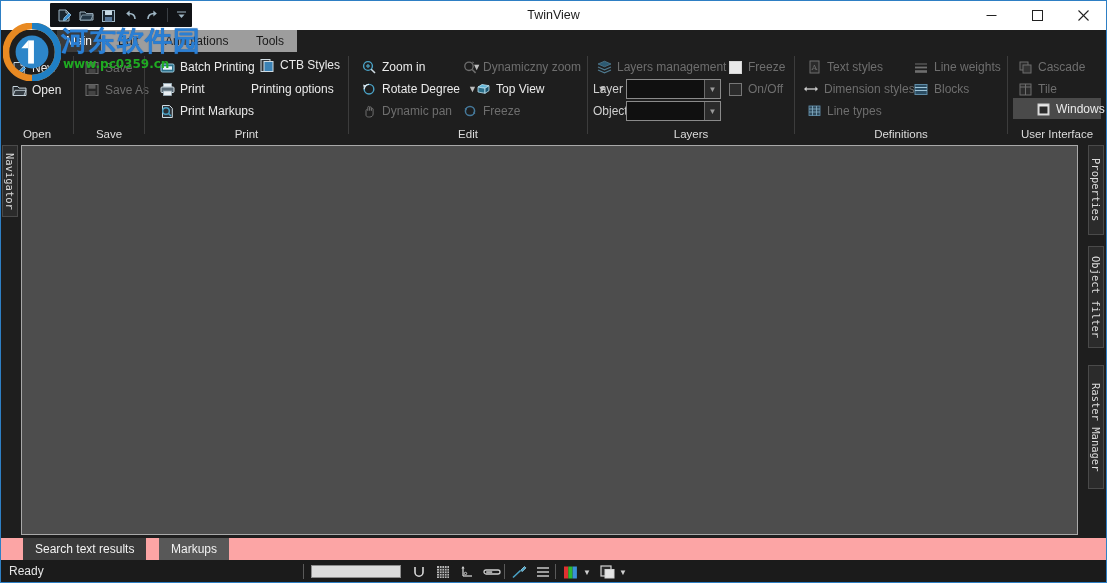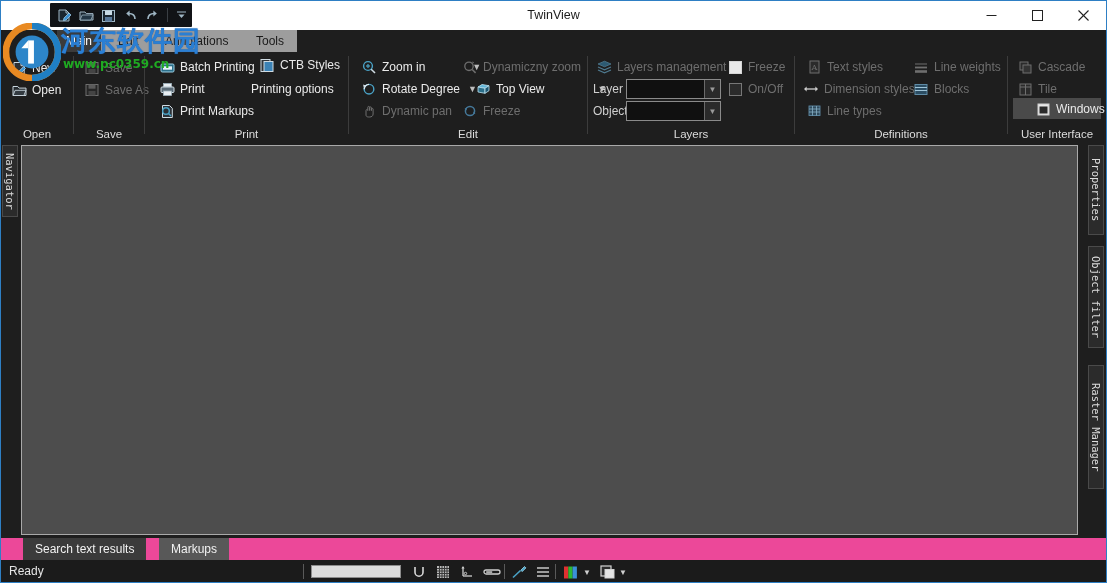--- a/index.html
+++ b/index.html
@@ -89,21 +89,21 @@
 
   
   .rdock{position:absolute;right:0;top:141px;width:22px;height:400px;background:#1e1e1e;}
 
   
   .canvas-wrap{position:absolute;left:19px;top:141px;width:1064px;height:396px;background:#1e1e1e;}
   .canvas{position:absolute;left:1px;top:3px;width:1057px;height:390px;
      background:#4d4d4d;border:1px solid #a9a9a9;box-sizing:border-box;}
 
   
-  .btabs{position:absolute;left:0;top:537px;width:1105px;height:22px;background:#ec4899;}
+  .btabs{position:absolute;left:0;top:537px;width:1105px;height:22px;background:#fca5a5;}
   .btab{position:absolute;top:0;height:22px;line-height:22px;font-size:12px;
      padding:0 12px;color:#f2f2f2;}
   .btab.active{background:#3b3b3b;}
   .btab.inactive{background:#585858;}
 
   
   .status{position:absolute;left:0;top:559px;width:1105px;height:23px;background:#1b1b1b;
      display:flex;align-items:center;}
   .status-text{position:absolute;left:8px;top:0;height:23px;line-height:23px;font-size:12px;color:#e4e4e4;}
   .sdiv{position:absolute;top:4px;width:1px;height:15px;background:#5a5a5a;}

